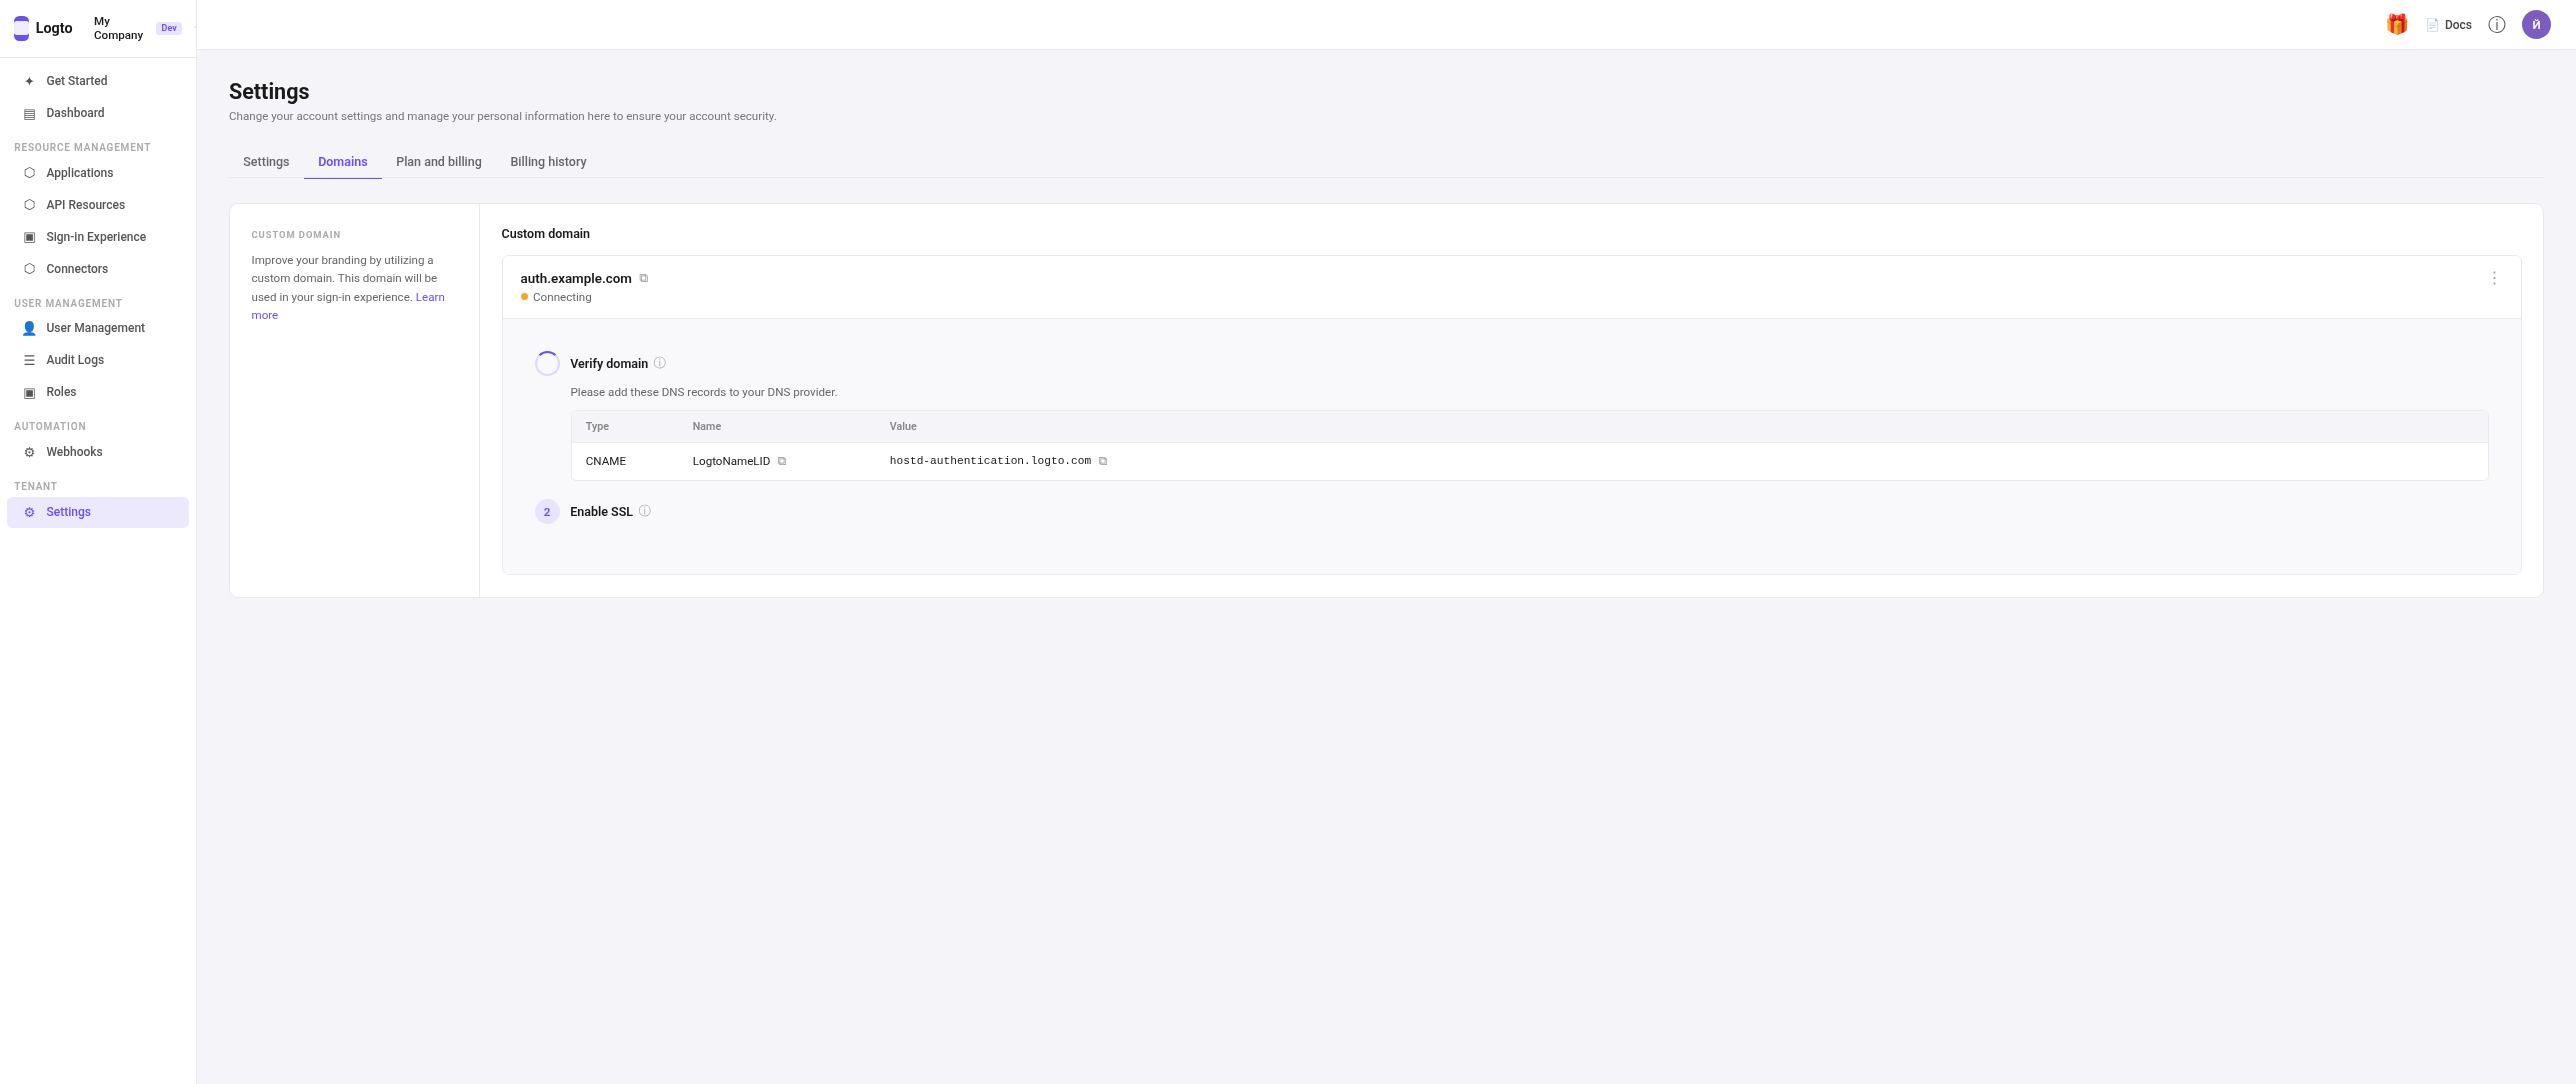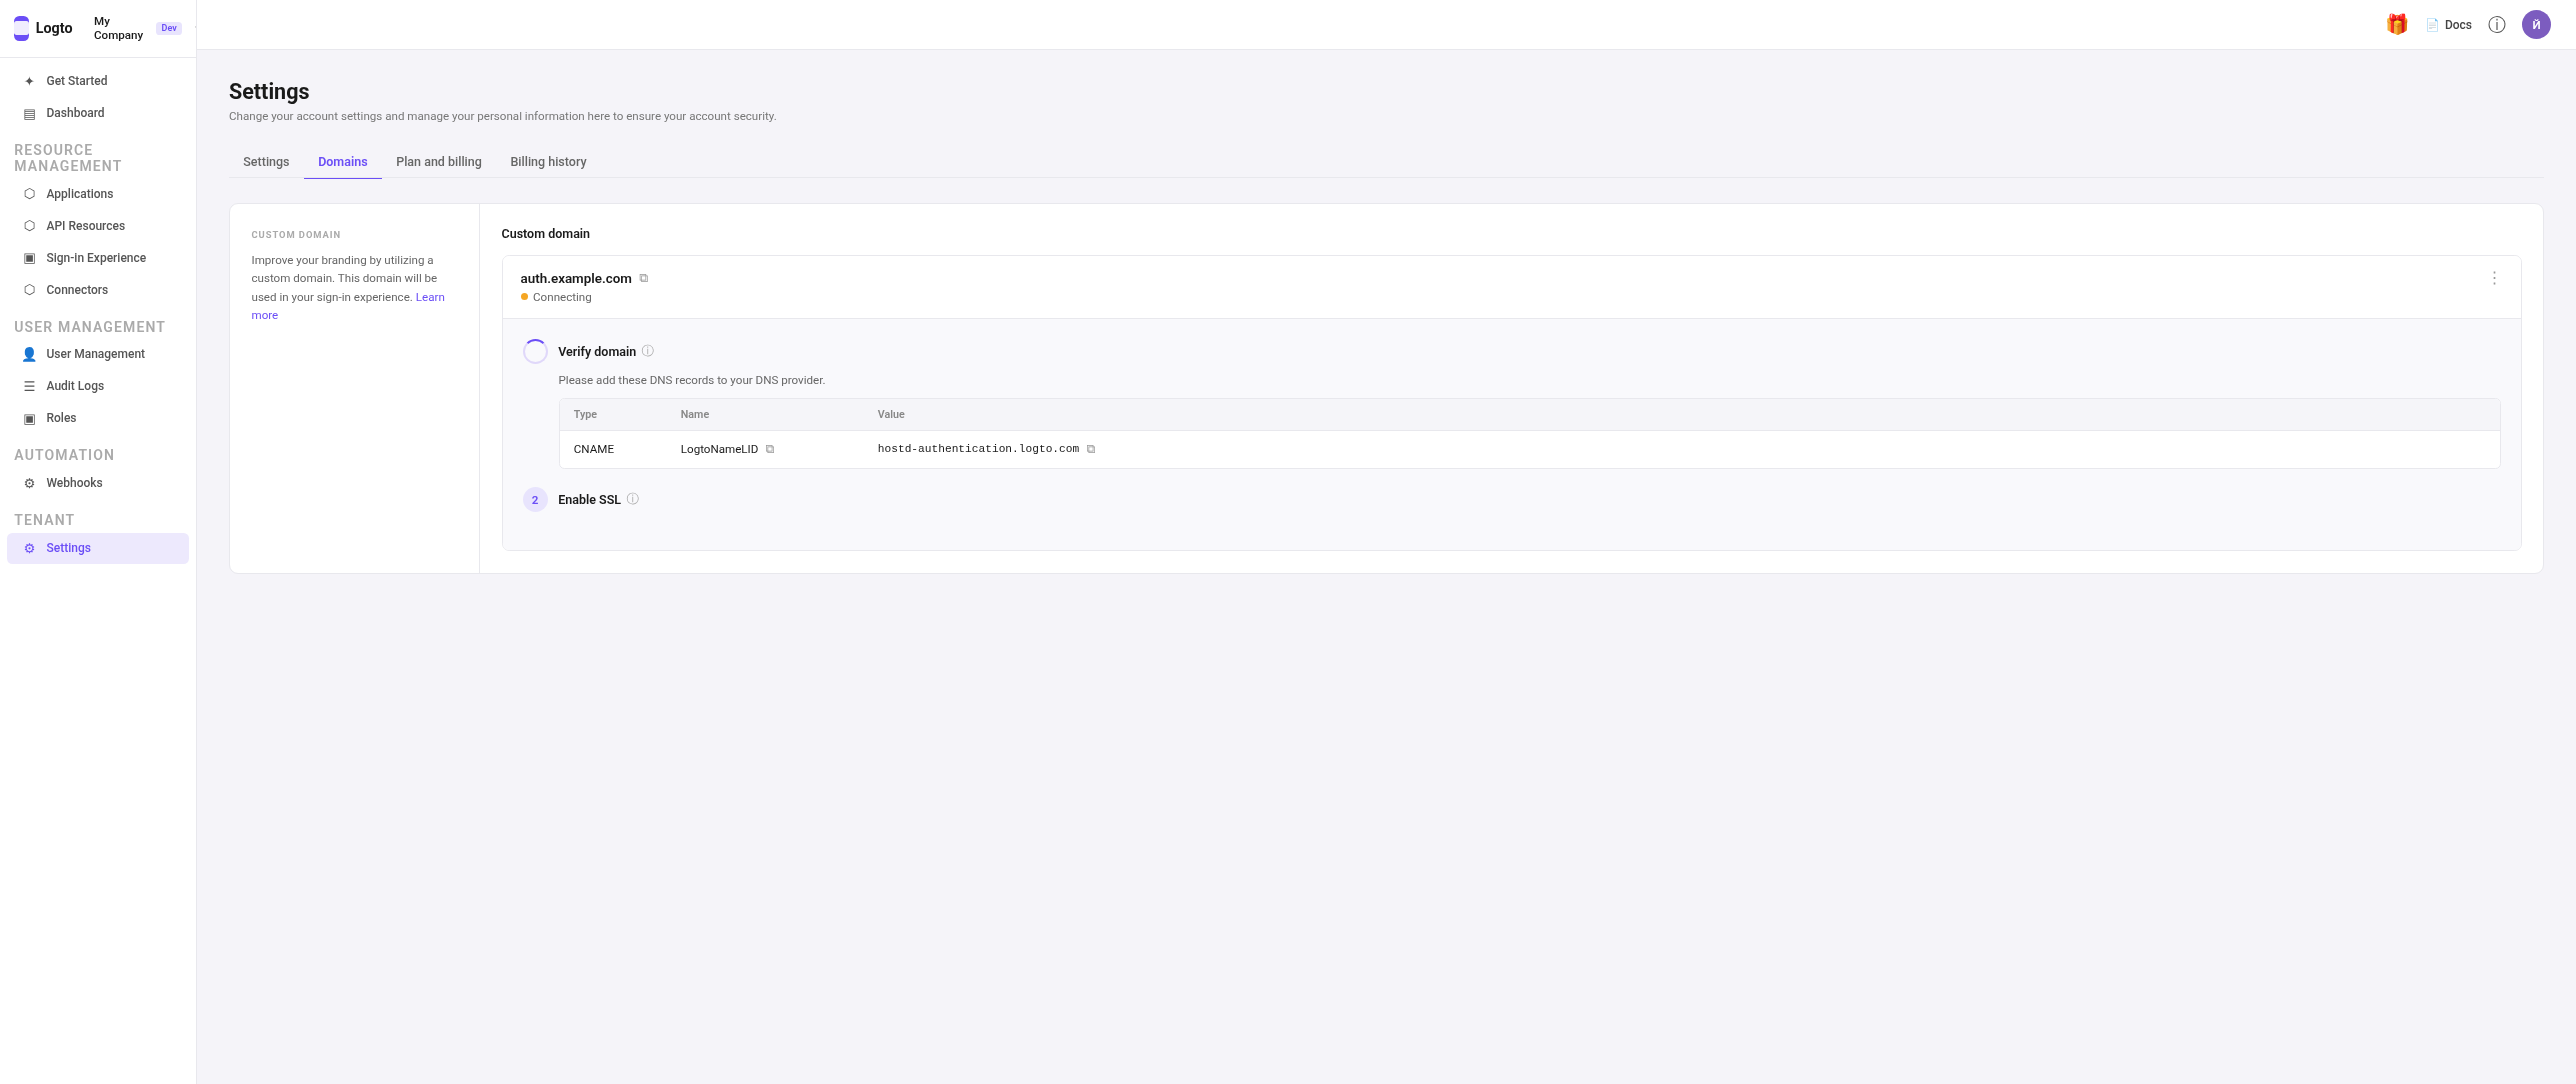--- a/index.html
+++ b/index.html
@@ -102,21 +102,21 @@
     .nav-item.active {
       background: #ede9fd;
       color: #6b4ef6;
     }
     .nav-item .nav-icon {
       font-size: 13.4px;
       width: 16px;
       text-align: center;
     }
     .section-label {
-      font-size: 14px;
+      font-size: 10px;
       font-weight: 600;
       color: #aaa;
       letter-spacing: 0.08em;
       padding: 12.5px 14.3px 3.6px 14.3px;
       text-transform: uppercase;
     }
 
     
     .main {
       flex: 1;
@@ -300,21 +300,21 @@
     .more-icon {
       color: #999;
       cursor: pointer;
       font-size: 16px;
       line-height: 1;
     }
 
     
     .domain-steps {
       border-top: 0.9px solid #e8e8ed;
-      padding: 20px;
+      padding: 32px;
       background: #f9f9fc;
     }
     .step {
       margin-bottom: 18px;
     }
     .step-header {
       display: flex;
       align-items: center;
       gap: 10.7px;
       margin-bottom: 9px;

